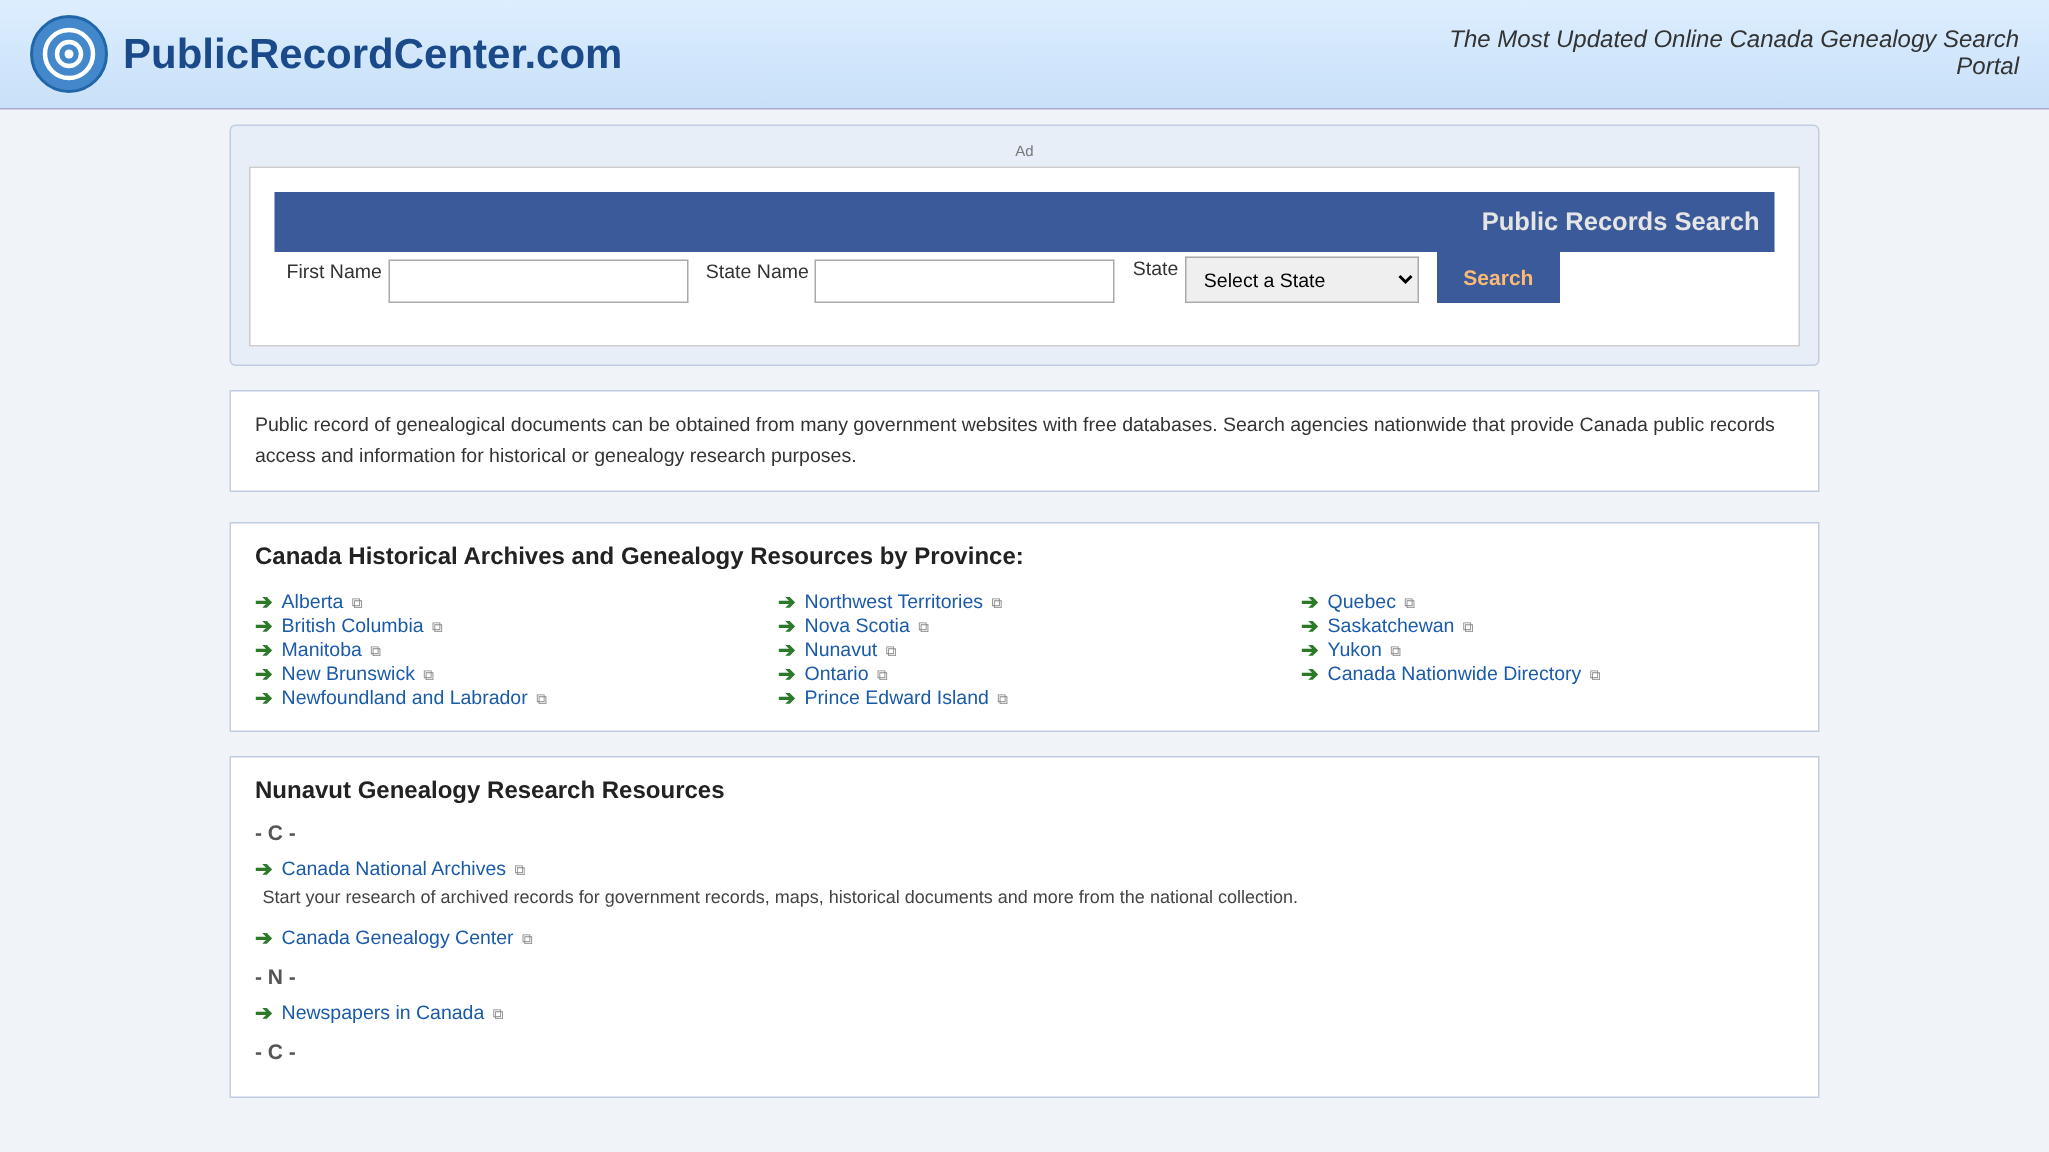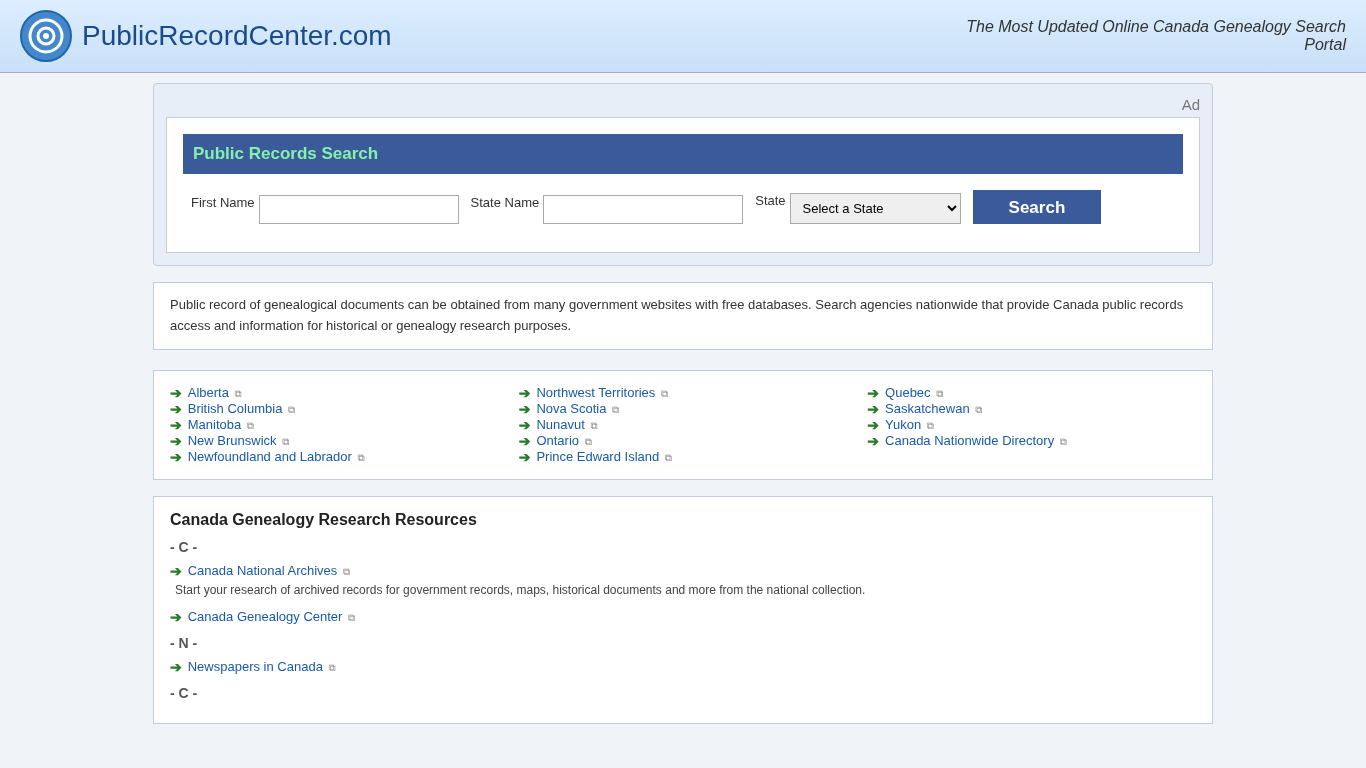--- a/index.html
+++ b/index.html
@@ -23,21 +23,21 @@
       display: flex;
       align-items: center;
       gap: 10px;
     }
     .logo-icon {
       width: 52px;
       height: 52px;
     }
     .logo-text {
       font-size: 28px;
-      font-weight: normal;
+      font-weight: bold;
       color: #1a4a8a;
     }
     .tagline {
       font-style: italic;
       font-size: 16px;
       color: #333;
       text-align: right;
       max-width: 380px;
     }
 
@@ -50,38 +50,37 @@
 
     
     .ad-section {
       background: #e8eef8;
       border: 1px solid #c0cce0;
       border-radius: 4px;
       padding: 12px;
       margin-bottom: 16px;
     }
     .ad-label {
-      text-align: right;
-      font-size: 15px;
+      text-align: center;
+      font-size: 10px;
       color: #777;
       margin-bottom: 4px;
     }
     .search-box {
       background: white;
       border: 1px solid #ccc;
       padding: 16px;
     }
     .search-box-title {
       background: #3a5a9a;
-      color: #86efac;
-      text-align: left;
+      color: #e5e5e5;
+      text-align: right;
       font-size: 17px;
       font-weight: bold;
       padding: 10px;
-      margin-bottom: 16px;
     }
     .search-form-row {
       display: flex;
       gap: 12px;
       align-items: flex-end;
       padding: 0 8px 12px 8px;
     }
     .form-field {
       display: flex;
       flex-direction: row;
@@ -91,31 +90,31 @@
       font-size: 13px;
       color: #333;
     }
     .form-field input[type="text"] {
       width: 200px;
       padding: 6px 8px;
       border: 1px solid #aaa;
       font-size: 13px;
     }
     .form-field select {
-      width: 171px;
+      width: 156px;
       padding: 6px 8px;
       border: 1px solid #aaa;
       font-size: 13px;
     }
     .search-btn {
       background: #3a5a9a;
-      color: #ffffff;
+      color: #fdba74;
       border: none;
-      padding: 8px 36px;
-      font-size: 17px;
+      padding: 8px 18px;
+      font-size: 14px;
       font-weight: bold;
       cursor: pointer;
       height: 34px;
     }
 
     
     .info-box {
       background: white;
       border: 1px solid #c0cce0;
       padding: 12px 16px;
@@ -256,20 +255,21 @@
         <button class="search-btn">Search</button>
       </div>
     </div>
   </div>
 
   <div class="info-box">
     <span>Public record of genealogical documents can be obtained from many government websites with free databases. Search agencies nationwide that provide Canada public records access and information for historical or genealogy research purposes.</span>
   </div>
 
   <div class="section-box">
+    <div class="section-title">Canada Historical Archives and Genealogy Resources by Province:</div>
     <div class="province-grid">
 
       <div>
         <div class="province-item">
           <span class="arrow-icon">➔</span>
           <a href="#" class="province-link">Alberta <span class="ext-icon">⧉</span></a>
         </div>
         <div class="province-item">
           <span class="arrow-icon">➔</span>
           <a href="#" class="province-link">British Columbia <span class="ext-icon">⧉</span></a>
@@ -326,21 +326,21 @@
         </div>
         <div class="province-item">
           <span class="arrow-icon">➔</span>
           <a href="#" class="province-link">Canada Nationwide Directory <span class="ext-icon">⧉</span></a>
         </div>
       </div>
     </div>
   </div>
 
   <div class="resources-box">
-    <div class="resources-title">Canada Genealogy Research Resources</div>
+    <div class="resources-title">Nunavut Genealogy Research Resources</div>
 
     <div class="section-letter">- C -</div>
 
     <div class="resource-item">
       <div class="resource-link-row">
         <span class="arrow-icon">➔</span>
         <a href="#" class="resource-link">Canada National Archives <span class="ext-icon">⧉</span></a>
       </div>
       <div class="resource-desc">Start your research of archived records for government records, maps, historical documents and more from the national collection.</div>
     </div>

